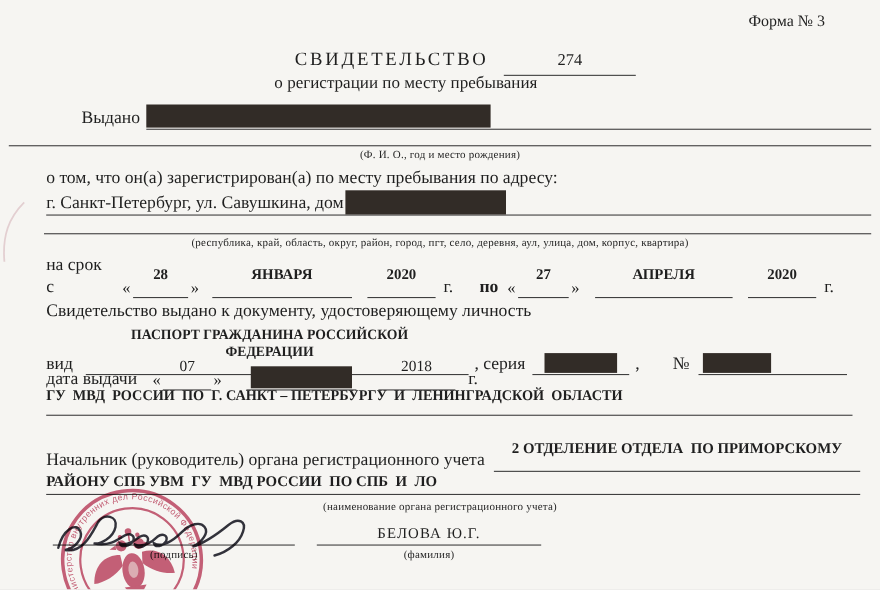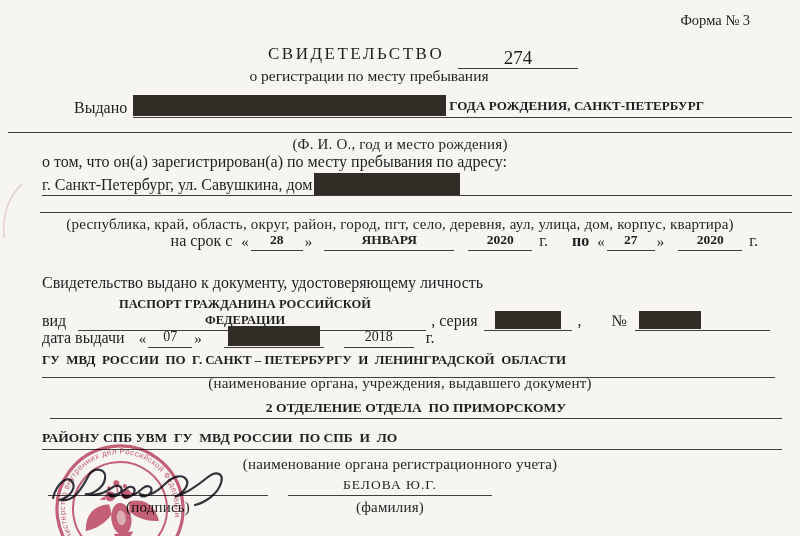--- a/index.html
+++ b/index.html
@@ -1,52 +1,51 @@
 <!DOCTYPE html>
 <html><head>
 <meta charset="utf-8">
 <style>
   html,body{margin:0;padding:0;background:#e8e7e4;}
   .page{position:relative;width:800px;height:536px;overflow:hidden;
         background:#f6f5f2;color:#1f1f1f;
         font-family:"Liberation Serif", serif;}
   .abs{position:absolute;}
   .serif16{font-size:16px;line-height:20px;}
-  .cap{font-size:15px;color:#262626;letter-spacing:0.2px;}
+  .cap{font-size:10px;color:#262626;letter-spacing:0.2px;}
   .center{text-align:center;}
   .right{text-align:right;}
   .boldval{font-weight:bold;font-size:13px;letter-spacing:0.1px;}
   .bline{border-bottom:1.6px solid #3f3f3f;}
   .tline{border-top:1.6px solid #3f3f3f;}
   .redact{background:#322c27;}
   .rowflex{display:flex;align-items:flex-end;}
   .cell{border-bottom:1.6px solid #3f3f3f;text-align:center;
-        font-weight:bold;font-size:13.5px;padding-bottom:2px;}
+        font-weight:bold;font-size:13.5px;padding-bottom:12px;}
   .cell.normal{font-weight:normal;font-size:14px;}
   .pre{white-space:pre;}
   .cond{display:inline-block;transform:scaleX(0.96);transform-origin:0 100%;}
   .quote{font-size:15px;}
   .stamp-svg,.sig-svg{mix-blend-mode:multiply;}
 </style>
 </head>
 <body>
 
 <div class="page">
 
   <div class="abs right" style="top:12px;right:50px;width:120px;font-size:14.5px;">Форма № 3</div>
 
   <div class="abs" style="top:44px;left:268px;font-size:17px;letter-spacing:2.5px;">СВИДЕТЕЛЬСТВО</div>
-  <div class="abs bline center" style="top:47px;left:458px;width:120px;height:21px;font-size:19px;">274</div>
+  <div class="abs bline center" style="top:47px;left:458px;width:120px;height:21px;font-size:15px;">274</div>
   <div class="abs center" style="top:67px;left:243px;width:252px;font-size:15.5px;">о регистрации по месту пребывания</div>
 
   <div class="abs rowflex" style="top:95px;left:74px;right:8px;">
     <span class="serif16">Выдано</span>
     <span class="bline" style="flex:1;margin-left:6px;display:flex;align-items:center;padding-bottom:1px;">
       <span class="redact" style="width:313px;height:21px;"></span>
-      <span class="boldval" style="margin-left:3px;">ГОДА РОЖДЕНИЯ, САНКТ-ПЕТЕРБУРГ</span>
     </span>
   </div>
   <div class="abs tline" style="top:132px;left:8px;right:8px;height:0;"></div>
   <div class="abs center cap" style="top:136px;left:0;right:0;">(Ф. И. О., год и место рождения)</div>
 
   <div class="abs serif16" style="top:152px;left:42px;">о том, что он(а) зарегистрирован(а) по месту пребывания по адресу:</div>
 
   <div class="abs rowflex bline" style="top:171px;left:42px;right:8px;height:24px;">
     <span class="serif16">г. Санкт-Петербург, ул. Савушкина, дом</span>
     <span class="redact" style="width:146px;height:22px;margin-left:2px;"></span>
@@ -59,20 +58,21 @@
     <span class="quote" style="margin-left:9px;">«</span>
     <span class="cell" style="width:52px;margin-left:2px;">28</span>
     <span class="quote" style="margin-left:2px;">»</span>
     <span class="cell" style="width:130px;margin-left:12px;">ЯНВАРЯ</span>
     <span class="cell" style="width:64px;margin-left:14px;">2020</span>
     <span class="serif16" style="margin-left:7px;">г.</span>
     <span class="serif16" style="margin-left:24px;font-weight:bold;">по</span>
     <span class="quote" style="margin-left:8px;">«</span>
     <span class="cell" style="width:48px;margin-left:2px;">27</span>
     <span class="quote" style="margin-left:2px;">»</span>
+    <span class="cell" style="width:128px;margin-left:14px;">АПРЕЛЯ</span>
     <span class="cell" style="width:64px;margin-left:14px;">2020</span>
     <span class="serif16" style="margin-left:7px;">г.</span>
   </div>
 
   <div class="abs serif16" style="top:273px;left:42px;">Свидетельство выдано к документу, удостоверяющему личность</div>
 
   <div class="abs rowflex" style="top:296px;left:42px;right:30px;">
     <span class="serif16">вид</span>
     <span class="cell" style="width:348px;margin-left:12px;font-size:13px;"><span class="cond">ПАСПОРТ ГРАЖДАНИНА РОССИЙСКОЙ ФЕДЕРАЦИИ</span></span>
     <span class="serif16" style="margin-left:5px;">, серия</span>
@@ -92,23 +92,23 @@
     <span class="cell normal" style="width:44px;margin-left:2px;">07</span>
     <span class="quote" style="margin-left:2px;">»</span>
     <span class="bline" style="width:100px;margin-left:22px;display:flex;justify-content:center;padding-bottom:1px;">
       <span class="redact" style="width:92px;height:20px;"></span>
     </span>
     <span class="cell normal" style="width:70px;margin-left:20px;">2018</span>
     <span class="serif16" style="margin-left:12px;">г.</span>
   </div>
 
   <div class="abs bline" style="top:352px;left:42px;right:25px;padding-bottom:9px;font-weight:bold;font-size:13.5px;"><span class="cond pre">ГУ  МВД  РОССИИ  ПО  Г. САНКТ – ПЕТЕРБУРГУ  И  ЛЕНИНГРАДСКОЙ  ОБЛАСТИ</span></div>
-  <div class="abs center cap" style="top:375px;left:0;right:0;">(наименование органа, учреждения, выдавшего документ)</div>
 
   <div class="abs rowflex" style="top:400px;left:42px;right:18px;">
+    <span class="serif16">Начальник (руководитель) органа регистрационного учета</span>
     <span class="cell pre" style="flex:1;margin-left:8px;">2 ОТДЕЛЕНИЕ ОТДЕЛА  ПО ПРИМОРСКОМУ</span>
   </div>
   <div class="abs bline pre" style="top:430px;left:42px;right:18px;padding-bottom:3px;font-weight:bold;font-size:13.5px;">РАЙОНУ СПБ УВМ  ГУ  МВД РОССИИ  ПО СПБ  И  ЛО</div>
   <div class="abs center cap" style="top:456px;left:0;right:0;">(наименование органа регистрационного учета)</div>
 
   <div class="abs center" style="top:477px;left:288px;width:204px;font-size:13.5px;letter-spacing:1px;">БЕЛОВА  Ю.Г.</div>
   <div class="abs tline" style="top:495px;left:48px;width:220px;height:0;"></div>
   <div class="abs tline" style="top:495px;left:288px;width:204px;height:0;"></div>
   <div class="abs center cap" style="top:499px;left:48px;width:220px;">(подпись)</div>
   <div class="abs center cap" style="top:499px;left:288px;width:204px;">(фамилия)</div>

